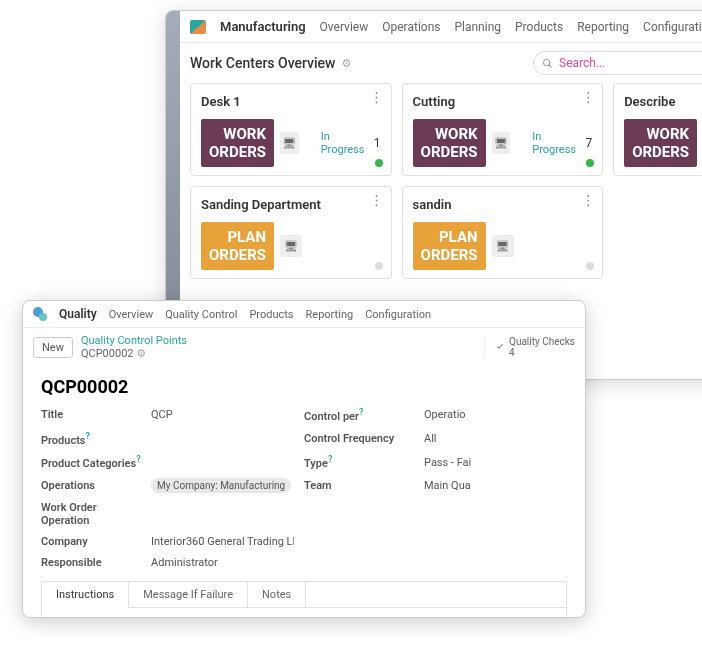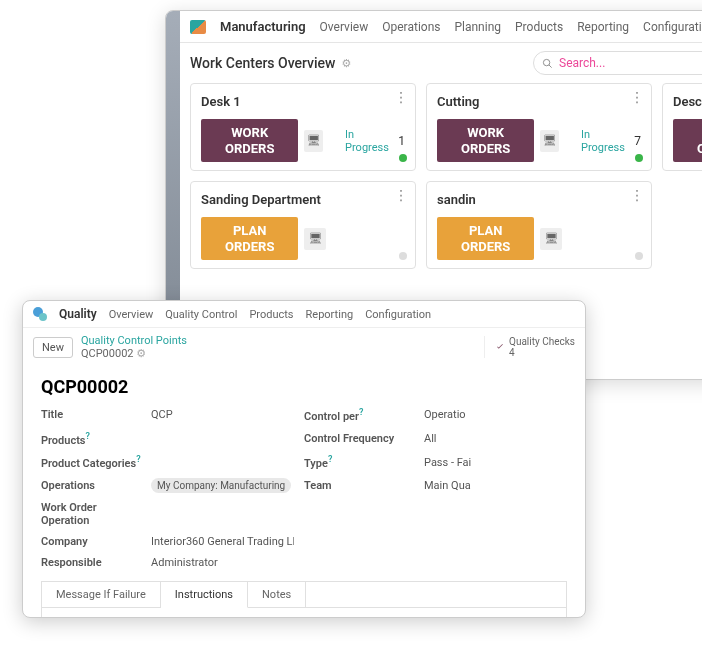--- a/index.html
+++ b/index.html
@@ -16,21 +16,21 @@
 .mfg-sub-title { font-size: 14px; color: #333; font-weight: 500; }
 .gear { color: #aaa; font-size: 11px; }
 .search-box { margin-left: auto; border: 1px solid #ddd; border-radius: 12px; padding: 4px 8px; font-size: 12px; color: #ec4899; width: 200px; display: flex; align-items: center; gap: 6px; }
 .search-box svg { width: 11px; height: 11px; }
 
 .cards { display: grid; grid-template-columns: 1fr 1fr 1fr; gap: 10px; padding: 0 10px; }
 .card { border: 1px solid #e0e0e0; border-radius: 4px; padding: 10px 10px 8px; position: relative; min-height: 80px; }
 .card-title { font-size: 13px; font-weight: 600; color: #333; margin-bottom: 10px; }
 .card-dots { position: absolute; top: 10px; right: 8px; color: #888; font-size: 14px; line-height: 0.5; letter-spacing: -1px; cursor: pointer; }
 .card-row { display: flex; align-items: center; gap: 6px; }
-.card-btn { background: #6b3a53; color: #fff; font-size: 13px; font-weight: 700; padding: 6px 24px; border-radius: 2px; text-align: center; line-height: 1.2; }
+.card-btn { background: #6b3a53; color: #fff; font-size: 15px; font-weight: 700; padding: 6px 8px; border-radius: 2px; text-align: right; line-height: 1.2; }
 .card-btn.orange { background: #e8a23a; }
 .icon-sq { width: 22px; height: 22px; background: #eee; border-radius: 2px; display: flex; align-items: center; justify-content: center; color: #666; font-size: 11px; }
 .card-status { font-size: 11px; color: #2aa5a0; margin-left: 16px; }
 .card-count { font-size: 12px; color: #333; margin-left: auto; }
 .dot-green { position: absolute; bottom: 8px; right: 8px; width: 8px; height: 8px; background: #3ab549; border-radius: 50%; }
 .dot-gray { position: absolute; bottom: 8px; right: 8px; width: 8px; height: 8px; background: #ddd; border-radius: 50%; }
 
 .qual-window { position: absolute; left: 22px; top: 300px; width: 564px; height: 318px; background: #fff; border: 1px solid #ccc; border-radius: 8px; box-shadow: 0 4px 20px rgba(0,0,0,0.2); overflow: hidden; }
 .qual-top { display: flex; align-items: center; gap: 12px; padding: 6px 10px; border-bottom: 1px solid #eee; font-size: 11px; color: #666; }
 .qual-top .app { font-weight: 600; color: #333; font-size: 12px; }
@@ -192,19 +192,19 @@
         <div class="label">Company</div>
         <div class="val">Interior360 General Trading LLC</div>
         <div></div>
         <div></div>
         <div class="label">Responsible</div>
         <div class="val">Administrator</div>
         <div></div>
         <div></div>
       </div>
     <div class="tabs" id="tabs">
+        <div class="tab active">Instructions</div>
         <div class="tab">Message If Failure</div>
-        <div class="tab active">Instructions</div>
         <div class="tab">Notes</div>
       </div>
     <div class="tab-body">Describe the quality check to do...</div>
   </div>
 </div>
 
 </body></html>

